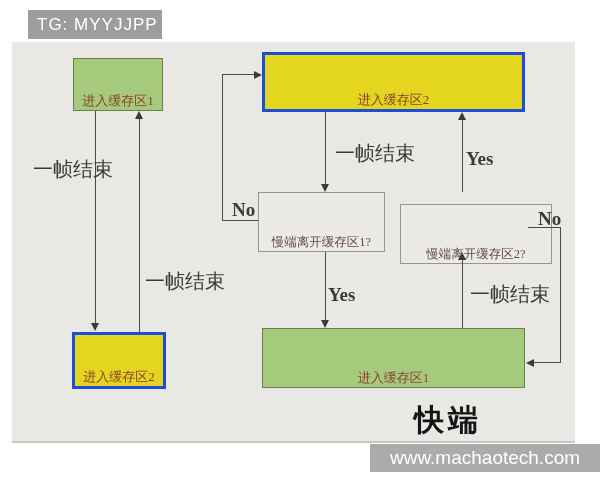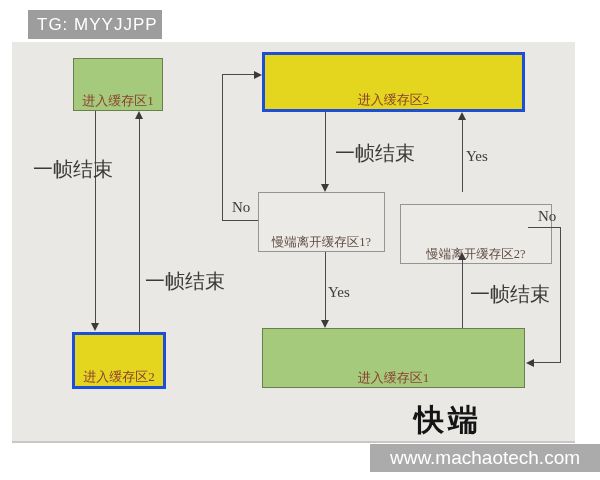--- a/index.html
+++ b/index.html
@@ -33,21 +33,21 @@
   .ah.down{border-left:4px solid transparent;border-right:4px solid transparent;
            border-top:8px solid #3a3a3a;}
   .ah.up{border-left:4px solid transparent;border-right:4px solid transparent;
          border-bottom:8px solid #3a3a3a;}
   .ah.right{border-top:4px solid transparent;border-bottom:4px solid transparent;
             border-left:8px solid #3a3a3a;}
   .ah.left{border-top:4px solid transparent;border-bottom:4px solid transparent;
            border-right:8px solid #3a3a3a;}
 
   .lbl{position:absolute;color:#3b3b3b;font-size:20px;white-space:nowrap;}
-  .lbl.en{font-size:15px;}
+  .lbl.en{font-size:19px;font-weight:bold;}
   .flow-title{position:absolute;color:#151515;font-weight:bold;font-size:30px;
               font-family:"Liberation Sans",sans-serif;letter-spacing:4px;white-space:nowrap;}
 </style>
 </head>
 <body>
 
 <div id="stage">
 
   <div class="panel"></div>
 

